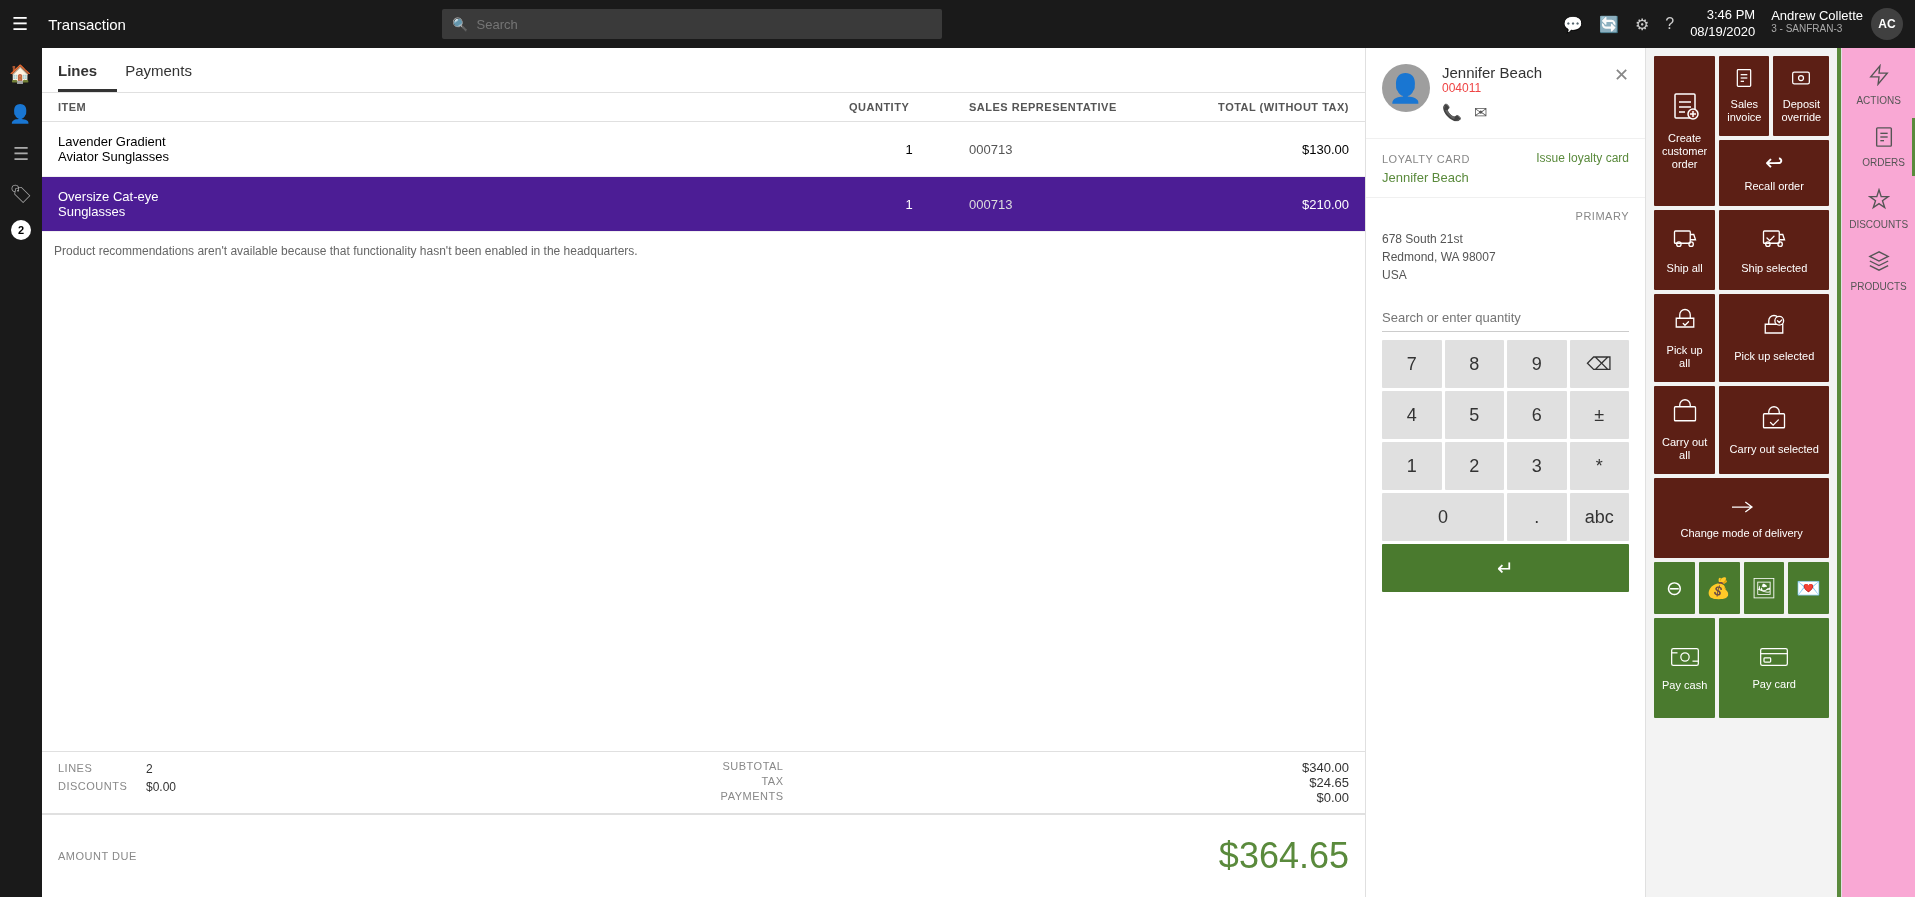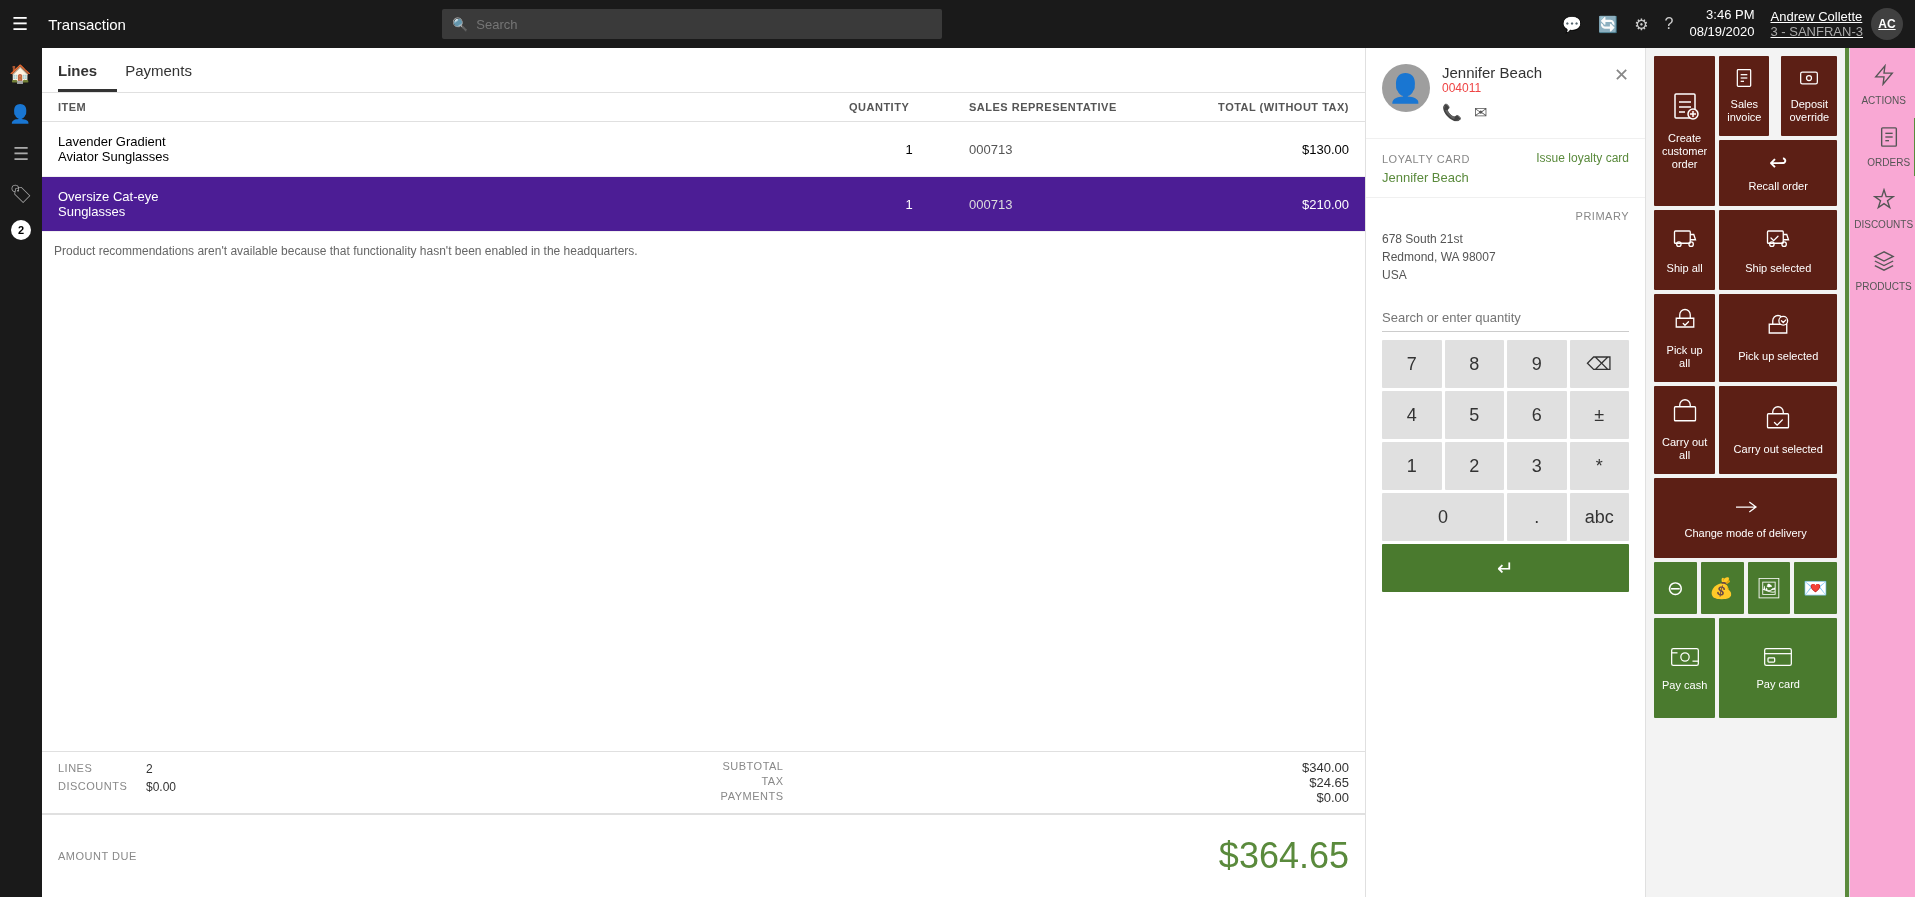--- a/index.html
+++ b/index.html
@@ -41,21 +41,21 @@
     }
     .topbar-right {
       margin-left: auto;
       display: flex;
       align-items: center;
       gap: 16px;
       color: #fff;
       font-size: 13px;
     }
     .topbar-time { text-align: right; line-height: 1.3; }
-    .topbar-user { display: flex; align-items: center; gap: 8px; text-decoration: underline; }
+    .topbar-user { display: flex; align-items: flex-start; gap: 8px; }
     .avatar {
       width: 32px; height: 32px; border-radius: 50%;
       background: #404040;
       display: flex; align-items: center; justify-content: center;
       font-size: 12px; font-weight: bold; color: #fff;
     }
     .topbar-icon { font-size: 16px; cursor: pointer; color: #ccc; }
 
     
     .main-layout {
@@ -345,21 +345,21 @@
     <span class="topbar-icon">🔄</span>
     <span class="topbar-icon">⚙</span>
     <span class="topbar-icon">?</span>
     <div class="topbar-time">
       <div>3:46 PM</div>
       <div>08/19/2020</div>
     </div>
     <div class="topbar-user">
       <div>
         <div>Andrew Collette</div>
-        <div style="font-size:13px;color:#aaa;">3 - SANFRAN-3</div>
+        <div style="font-size:10px;color:#aaa;">3 - SANFRAN-3</div>
       </div>
       <div class="avatar">AC</div>
     </div>
   </div>
 </div>
 
 <div class="main-layout">
 
   <div class="left-sidebar">
     <div class="sidebar-icon">🏠</div>
@@ -506,21 +506,21 @@
             <line x1="10" y1="22" x2="16" y2="22"></line>
             <circle cx="24" cy="24" r="5" fill="#7a2b20" stroke="white"></circle>
             <line x1="24" y1="21" x2="24" y2="27"></line>
             <line x1="21" y1="24" x2="27" y2="24"></line>
           </svg>
         </div>
         <span class="tile-label">Create customer order</span>
       </div>
 
       <div style="display:flex;flex-direction:column;gap:4px;">
-        <div style="display:flex;gap:12px;align-items:center;">
+        <div style="display:flex;gap:4px;align-items:center;">
           <div class="tile dark-red" style="flex:1;min-height:48px;">
             <div class="tile-icon">
               <svg width="20" height="20" viewBox="0 0 24 24" fill="none" stroke="white" stroke-width="1.5">
                 <rect x="4" y="2" width="16" height="20" rx="1"></rect>
                 <line x1="8" y1="8" x2="16" y2="8"></line>
                 <line x1="8" y1="12" x2="16" y2="12"></line>
                 <line x1="8" y1="16" x2="12" y2="16"></line>
               </svg>
             </div>
             <span class="tile-label">Sales invoice</span>

